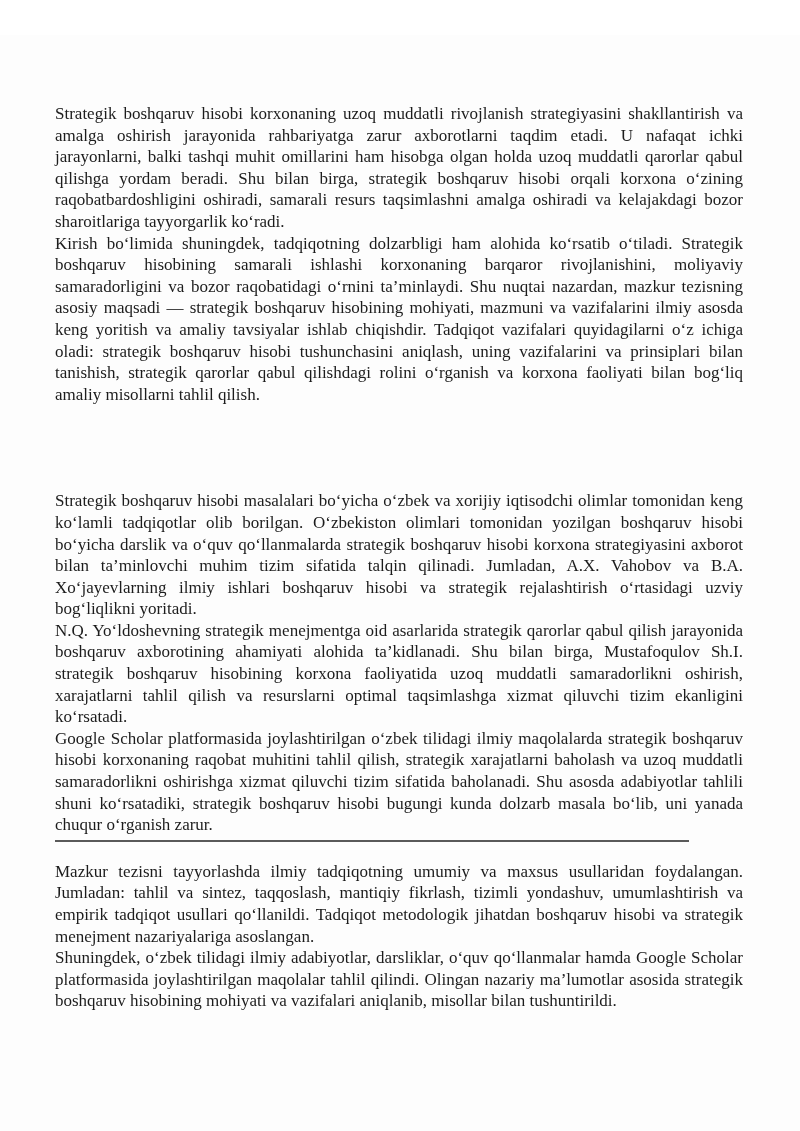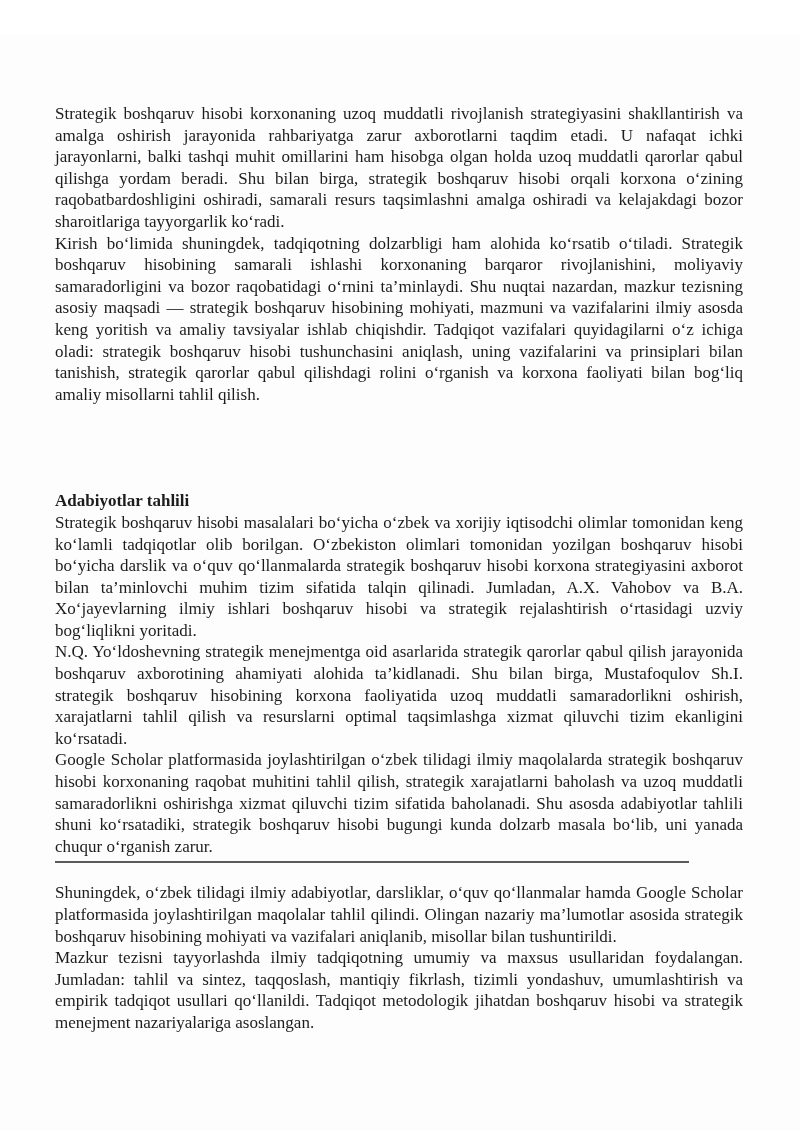--- a/index.html
+++ b/index.html
@@ -47,30 +47,29 @@
 <body>
 
 <div class="page">
 
   <p>Strategik boshqaruv hisobi korxonaning uzoq muddatli rivojlanish strategiyasini shakllantirish va amalga oshirish jarayonida rahbariyatga zarur axborotlarni taqdim etadi. U nafaqat ichki jarayonlarni, balki tashqi muhit omillarini ham hisobga olgan holda uzoq muddatli qarorlar qabul qilishga yordam beradi. Shu bilan birga, strategik boshqaruv hisobi orqali korxona o‘zining raqobatbardoshligini oshiradi, samarali resurs taqsimlashni amalga oshiradi va kelajakdagi bozor sharoitlariga tayyorgarlik ko‘radi.</p>
 
   <p>Kirish bo‘limida shuningdek, tadqiqotning dolzarbligi ham alohida ko‘rsatib o‘tiladi. Strategik boshqaruv hisobining samarali ishlashi korxonaning barqaror rivojlanishini, moliyaviy samaradorligini va bozor raqobatidagi o‘rnini ta’minlaydi. Shu nuqtai nazardan, mazkur tezisning asosiy maqsadi — strategik boshqaruv hisobining mohiyati, mazmuni va vazifalarini ilmiy asosda keng yoritish va amaliy tavsiyalar ishlab chiqishdir. Tadqiqot vazifalari quyidagilarni o‘z ichiga oladi: strategik boshqaruv hisobi tushunchasini aniqlash, uning vazifalarini va prinsiplari bilan tanishish, strategik qarorlar qabul qilishdagi rolini o‘rganish va korxona faoliyati bilan bog‘liq amaliy misollarni tahlil qilish.</p>
 
   <div class="section-gap"></div>
 
-  <p class="heading">Adabiyotlar tahlili</p>
 
   <p>Strategik boshqaruv hisobi masalalari bo‘yicha o‘zbek va xorijiy iqtisodchi olimlar tomonidan keng ko‘lamli tadqiqotlar olib borilgan. O‘zbekiston olimlari tomonidan yozilgan boshqaruv hisobi bo‘yicha darslik va o‘quv qo‘llanmalarda strategik boshqaruv hisobi korxona strategiyasini axborot bilan ta’minlovchi muhim tizim sifatida talqin qilinadi. Jumladan, A.X. Vahobov va B.A. Xo‘jayevlarning ilmiy ishlari boshqaruv hisobi va strategik rejalashtirish o‘rtasidagi uzviy bog‘liqlikni yoritadi.</p>
 
   <p>N.Q. Yo‘ldoshevning strategik menejmentga oid asarlarida strategik qarorlar qabul qilish jarayonida boshqaruv axborotining ahamiyati alohida ta’kidlanadi. Shu bilan birga, Mustafoqulov Sh.I. strategik boshqaruv hisobining korxona faoliyatida uzoq muddatli samaradorlikni oshirish, xarajatlarni tahlil qilish va resurslarni optimal taqsimlashga xizmat qiluvchi tizim ekanligini ko‘rsatadi.</p>
 
   <p>Google Scholar platformasida joylashtirilgan o‘zbek tilidagi ilmiy maqolalarda strategik boshqaruv hisobi korxonaning raqobat muhitini tahlil qilish, strategik xarajatlarni baholash va uzoq muddatli samaradorlikni oshirishga xizmat qiluvchi tizim sifatida baholanadi. Shu asosda adabiyotlar tahlili shuni ko‘rsatadiki, strategik boshqaruv hisobi bugungi kunda dolzarb masala bo‘lib, uni yanada chuqur o‘rganish zarur.</p>
 
   <div class="rule"></div>
 
   <div class="rule-gap"></div>
 
 
+  <p>Mazkur tezisni tayyorlashda ilmiy tadqiqotning umumiy va maxsus usullaridan foydalangan. Jumladan: tahlil va sintez, taqqoslash, mantiqiy fikrlash, tizimli yondashuv, umumlashtirish va empirik tadqiqot usullari qo‘llanildi. Tadqiqot metodologik jihatdan boshqaruv hisobi va strategik menejment nazariyalariga asoslangan.</p>
+
   <p>Shuningdek, o‘zbek tilidagi ilmiy adabiyotlar, darsliklar, o‘quv qo‘llanmalar hamda Google Scholar platformasida joylashtirilgan maqolalar tahlil qilindi. Olingan nazariy ma’lumotlar asosida strategik boshqaruv hisobining mohiyati va vazifalari aniqlanib, misollar bilan tushuntirildi.</p>
-
-  <p>Mazkur tezisni tayyorlashda ilmiy tadqiqotning umumiy va maxsus usullaridan foydalangan. Jumladan: tahlil va sintez, taqqoslash, mantiqiy fikrlash, tizimli yondashuv, umumlashtirish va empirik tadqiqot usullari qo‘llanildi. Tadqiqot metodologik jihatdan boshqaruv hisobi va strategik menejment nazariyalariga asoslangan.</p>
 
 </div>
 
 </body></html>

